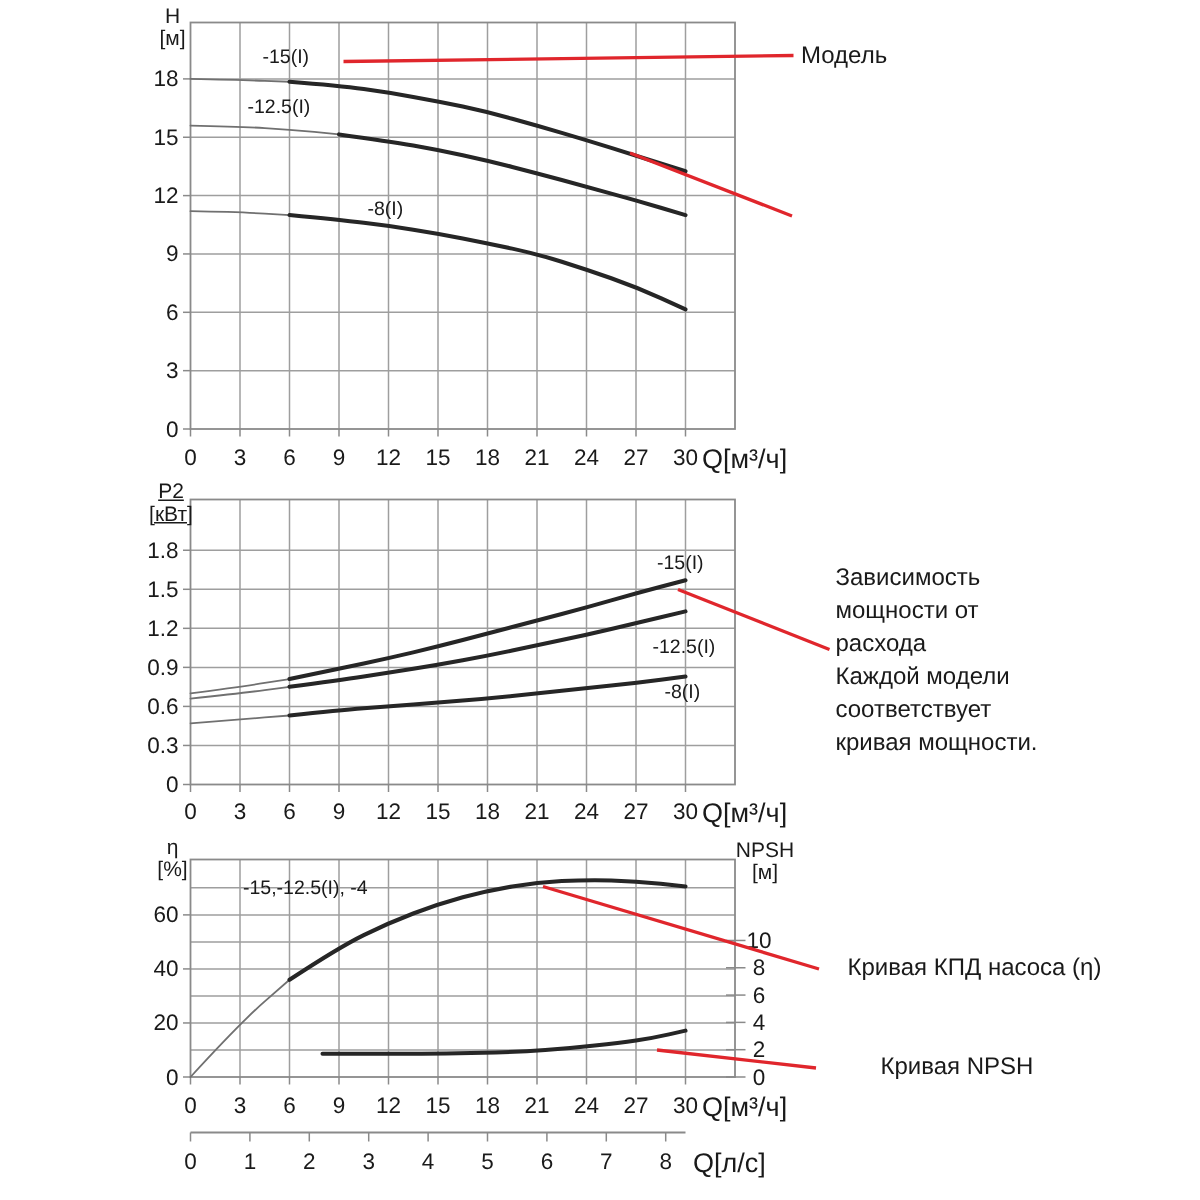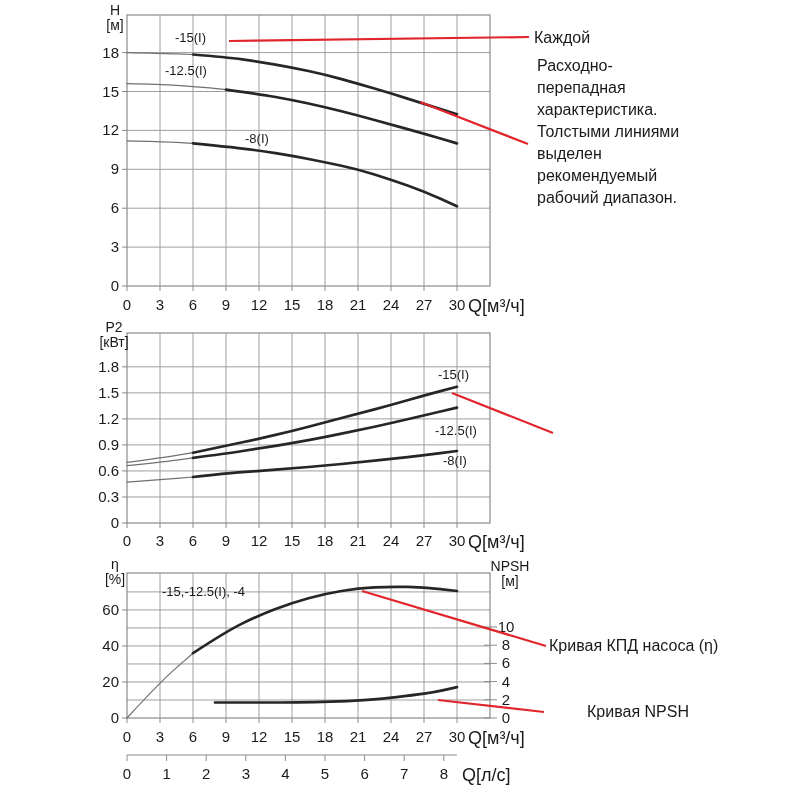--- a/index.html
+++ b/index.html
@@ -227,43 +227,42 @@
         <line x1="229" y1="41" x2="529" y2="37" stroke="#e0262c" stroke-width="2.2"></line>
         <line x1="420" y1="102" x2="528" y2="144" stroke="#e0262c" stroke-width="2.2"></line>
         <line x1="452" y1="393" x2="553" y2="433" stroke="#e0262c" stroke-width="2.2"></line>
         <line x1="362" y1="591" x2="546" y2="646" stroke="#e0262c" stroke-width="2.2"></line>
         <line x1="438" y1="700" x2="544" y2="712" stroke="#e0262c" stroke-width="2.2"></line>
       </g>
     </svg>
 
   <div class="axis-title" style="left:94px;top:3px;width:42px;">H
 [м]</div>
-  <div class="axis-title" style="left:88px;top:320px;width:52px;">P2
+  <div class="axis-title" style="left:88px;top:320px;width:52px;text-decoration:underline;">P2
 [кВт]</div>
   <div class="axis-title" style="left:94px;top:557px;width:42px;">η
 [%]</div>
   <div class="axis-title" style="left:482px;top:559px;width:56px;text-align:center;">NPSH
 [м]</div>
 
   <div class="unit" style="left:468px;top:296px;">Q[м³/ч]</div>
   <div class="unit" style="left:468px;top:532px;">Q[м³/ч]</div>
   <div class="unit" style="left:468px;top:728px;">Q[м³/ч]</div>
   <div class="unit" style="left:462px;top:765px;">Q[л/с]</div>
 
   <div class="curve-lbl" style="left:175px;top:30px;">-15(I)</div>
   <div class="curve-lbl" style="left:165px;top:63px;">-12.5(I)</div>
   <div class="curve-lbl" style="left:245px;top:131px;">-8(I)</div>
   <div class="curve-lbl" style="left:438px;top:367px;">-15(I)</div>
   <div class="curve-lbl" style="left:435px;top:423px;">-12.5(I)</div>
   <div class="curve-lbl" style="left:443px;top:453px;">-8(I)</div>
   <div class="curve-lbl" style="left:162px;top:584px;">-15,-12.5(I), -4</div>
 
-  <div class="ann" style="left:534px;top:27px;">Каждой</div>
-  <div class="ann" style="left:537px;top:55px;width:190px;">Расходно-
-перепадная
-характеристика.
-Толстыми линиями
-выделен
-рекомендуемый
-рабочий диапазон.</div>
-  <div class="ann" style="left:549px;top:635px;">Кривая КПД насоса (η)</div>
+  <div class="ann" style="left:534px;top:27px;">Модель</div>
+  <div class="ann" style="left:557px;top:375px;width:190px;">Зависимость
+мощности от
+расхода
+Каждой модели
+соответствует
+кривая мощности.</div>
+  <div class="ann" style="left:565px;top:635px;">Кривая КПД насоса (η)</div>
   <div class="ann" style="left:549px;top:701px;margin-left:38px;">Кривая NPSH</div>
 </div>
 
 </body></html>

